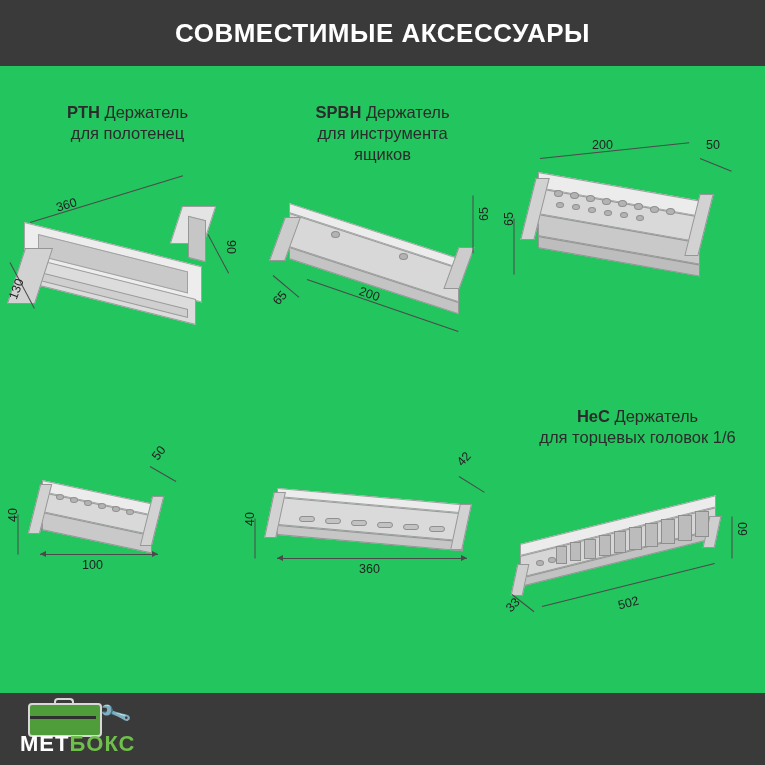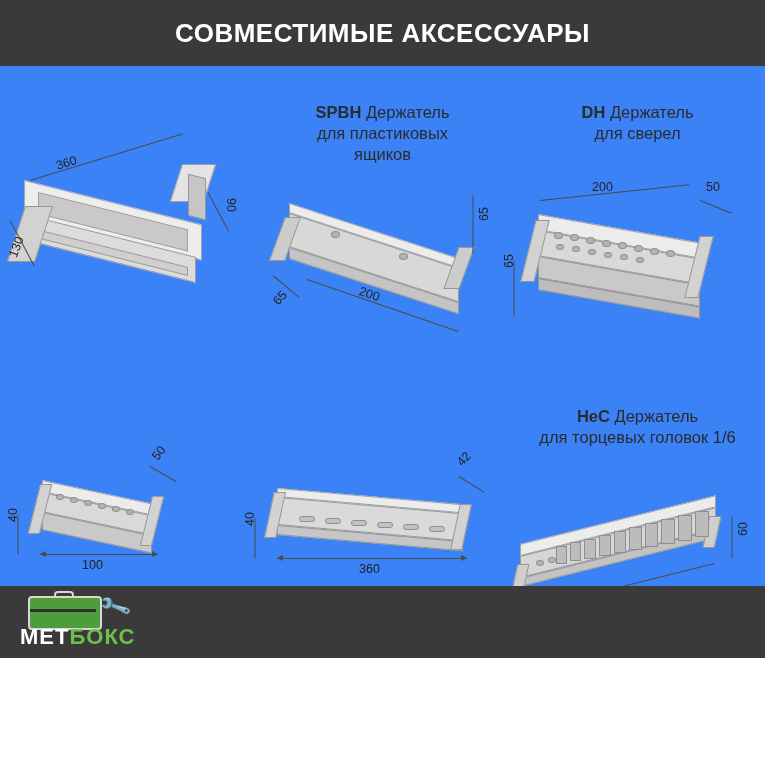--- a/index.html
+++ b/index.html
@@ -10,22 +10,22 @@
     width: 765px;
     height: 765px;
     background: #ffffff;
     font-family: "Liberation Sans", sans-serif;
     overflow: hidden;
     position: relative;
   }
   .page {
     position: relative;
     width: 765px;
-    height: 658px;
-    background: #3b82f6;
+    height: 765px;
+    background: #22c55e;
     text-decoration: underline;
   }
 
   
   .header {
     position: absolute;
     left: 0; top: 0;
     width: 765px;
     height: 66px;
     background: #3a3a3a;
@@ -197,20 +197,25 @@
 
 <div class="page">
 
   <div class="header">
     <div class="header-title">СОВМЕСТИМЫЕ АКСЕССУАРЫ</div>
   </div>
 
   <div class="grid">
 
     <div class="cell" style="left:0px; top:36px;">
+      <div class="cell-caption">
+        <b>PTH</b>
+        <span>Держатель</span><br>
+        <span>для полотенец</span>
+      </div>
       <div class="cell-art" style="margin-top:34px;">
 
         <div class="shape light noline" style="left:24px; top:44px; width:178px; height:36px; background:#ededed; border:1px solid #a5a5a5;
                     transform: skewY(14deg); transform-origin: left top;"></div>
         <div class="shape dark noline" style="left:38px; top:56px; width:150px; height:22px; background:#c9c9c9; border:1px solid #a0a0a0;
                     transform: skewY(14deg); transform-origin: left top;"></div>
         <div class="shape noline" style="left:24px; top:78px; width:172px; height:26px; background:#dcdcdc; border:1px solid #9c9c9c;
                     transform: skewY(14deg); transform-origin: left top;"></div>
         <div class="shape noline" style="left:32px; top:92px; width:156px; height:9px; background:#cfcfcf; border:1px solid #9a9a9a;
                     transform: skewY(14deg); transform-origin: left top;"></div>
@@ -229,21 +234,21 @@
 
         <div class="dimline" style="left:10px; top:84px; width:52px; transform: rotate(62deg); transform-origin: left center;"></div>
         <div class="dim" style="left:6px; top:104px; transform: rotate(-70deg);">130</div>
       </div>
     </div>
 
     <div class="cell" style="left:255px; top:36px;">
       <div class="cell-caption">
         <b>SPBH</b>
         <span>Держатель</span><br>
-        <span>для пластиковых</span><br>
+        <span>для инструмента</span><br>
         <span>ящиков</span>
       </div>
       <div class="cell-art" style="margin-top:8px;">
 
         <div class="shape noline" style="left:34px; top:30px; width:170px; height:10px; background:#ececec; border:1px solid #a2a2a2;
                     transform: skewY(18deg); transform-origin:left top;"></div>
         <div class="shape noline" style="left:34px; top:40px; width:170px; height:34px; background:#d8d8d8; border:1px solid #9a9a9a;
                     transform: skewY(18deg); transform-origin:left top;"></div>
         <div class="shape noline" style="left:34px; top:74px; width:170px; height:12px; background:#c4c4c4; border:1px solid #989898;
                     transform: skewY(18deg); transform-origin:left top;"></div>
@@ -259,25 +264,20 @@
 
         <div class="dimline" style="left:52px; top:106px; width:160px; transform: rotate(19deg); transform-origin:left center;"></div>
         <div class="dim" style="left:104px; top:114px; transform: rotate(19deg);">200</div>
 
         <div class="dimline" style="left:18px; top:102px; width:34px; transform: rotate(40deg); transform-origin:left center;"></div>
         <div class="dim" style="left:18px; top:118px; transform: rotate(-48deg);">65</div>
       </div>
     </div>
 
     <div class="cell" style="left:510px; top:36px;">
-      <div class="cell-caption">
-        <b>DH</b>
-        <span>Держатель</span><br>
-        <span>для сверел</span>
-      </div>
       <div class="cell-art" style="margin-top:34px;">
 
         <div class="shape noline" style="left:28px; top:36px; width:162px; height:16px; background:#ececec; border:1px solid #a2a2a2;
                     transform: skewY(10deg); transform-origin:left top;"></div>
         <div class="shape noline" style="left:28px; top:52px; width:162px; height:26px; background:#d9d9d9; border:1px solid #9b9b9b;
                     transform: skewY(10deg); transform-origin:left top;"></div>
         <div class="shape noline" style="left:28px; top:78px; width:162px; height:22px; background:#c9c9c9; border:1px solid #969696;
                     transform: skewY(10deg); transform-origin:left top;"></div>
         <div class="shape noline" style="left:28px; top:100px; width:162px; height:12px; background:#bdbdbd; border:1px solid #949494;
                     transform: skewY(10deg); transform-origin:left top;"></div>

